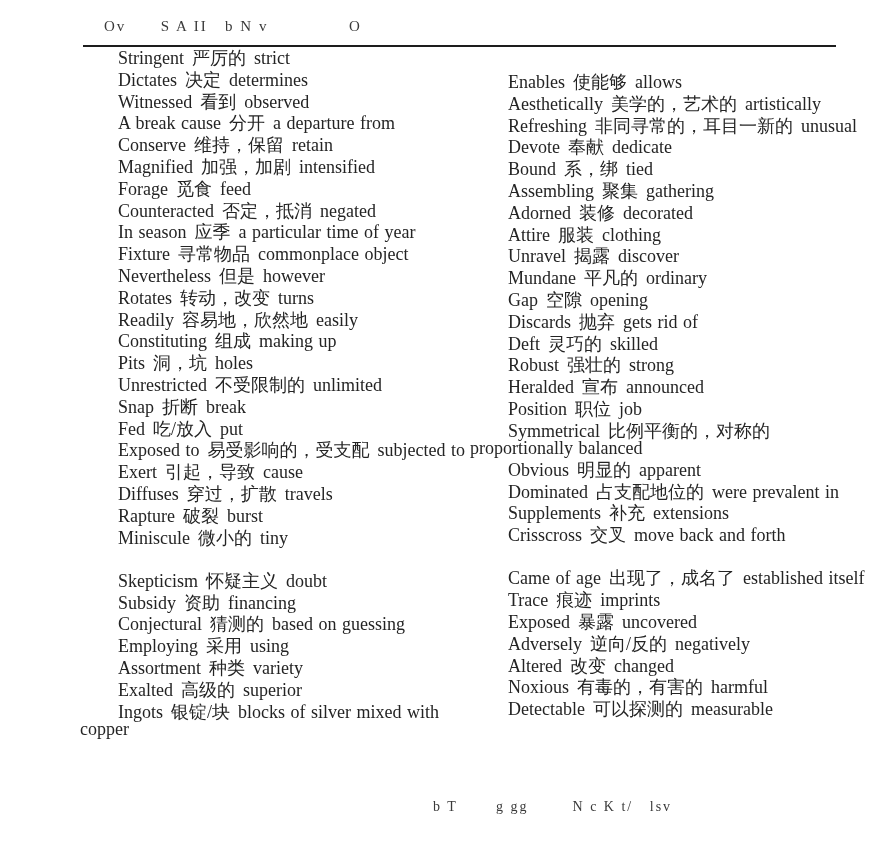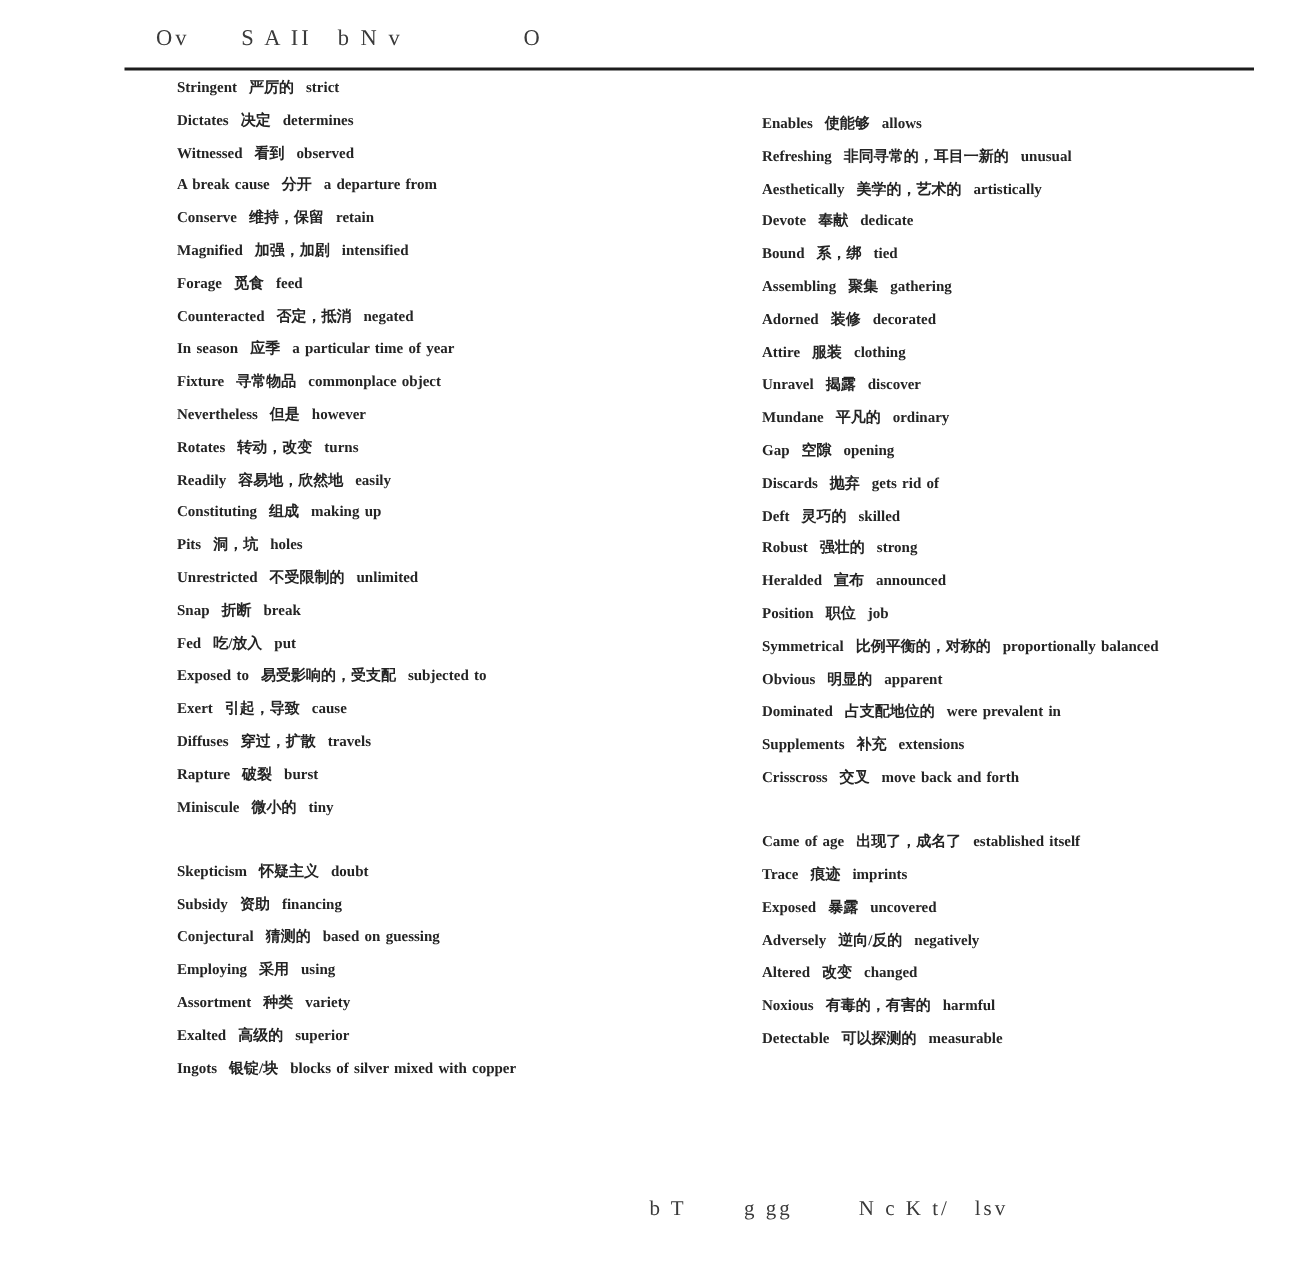--- a/index.html
+++ b/index.html
@@ -49,25 +49,24 @@
     padding-right: 2px;
   }
   .col-right {
     width: 398px;
     padding-top: 24px;
     padding-left: 0px;
   }
   .entry {
     margin: 0 0 4.6px 0;
     line-height: 17.2px;
-    font-size: 10px;
+    font-size: 18px;
     text-indent: 38px;
     word-spacing: 1px;
     color: #242424;
-    font-weight: bold;
   }
   .entry.gap-before {
     margin-top: 26px;
   }
   .entry .w  { margin-right: 8px; }
   .entry .c  { margin-right: 8px; }
   .footer-text {
     position: absolute;
     left: 433px;
     top: 799px;
@@ -177,24 +176,24 @@
   </p>
         <p class="entry">
     <span class="w">Ingots</span><span class="c">银锭/块</span><span class="g">blocks of silver mixed with copper</span>
   </p>
       </div>
     <div class="col col-right">
         <p class="entry">
     <span class="w">Enables</span><span class="c">使能够</span><span class="g">allows</span>
   </p>
         <p class="entry">
+    <span class="w">Aesthetically</span><span class="c">美学的，艺术的</span><span class="g">artistically</span>
+  </p>
+        <p class="entry">
     <span class="w">Refreshing</span><span class="c">非同寻常的，耳目一新的</span><span class="g">unusual</span>
-  </p>
-        <p class="entry">
-    <span class="w">Aesthetically</span><span class="c">美学的，艺术的</span><span class="g">artistically</span>
   </p>
         <p class="entry">
     <span class="w">Devote</span><span class="c">奉献</span><span class="g">dedicate</span>
   </p>
         <p class="entry">
     <span class="w">Bound</span><span class="c">系，绑</span><span class="g">tied</span>
   </p>
         <p class="entry">
     <span class="w">Assembling</span><span class="c">聚集</span><span class="g">gathering</span>
   </p>

